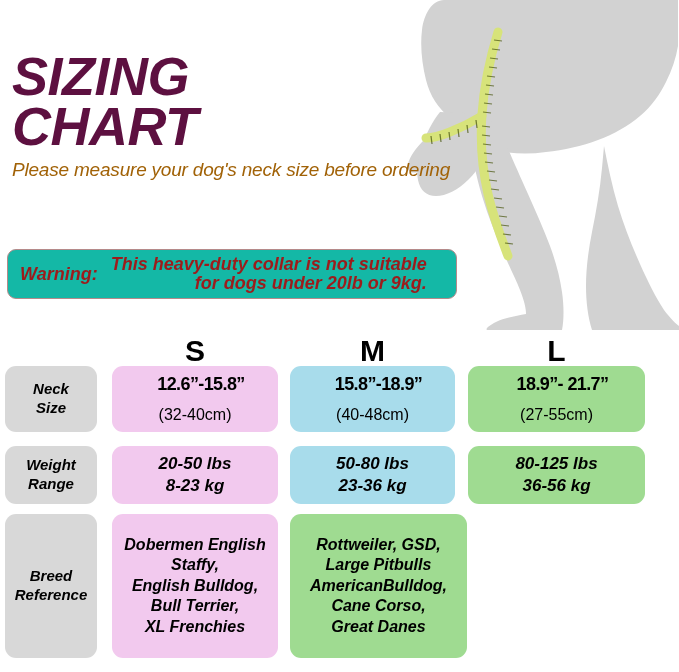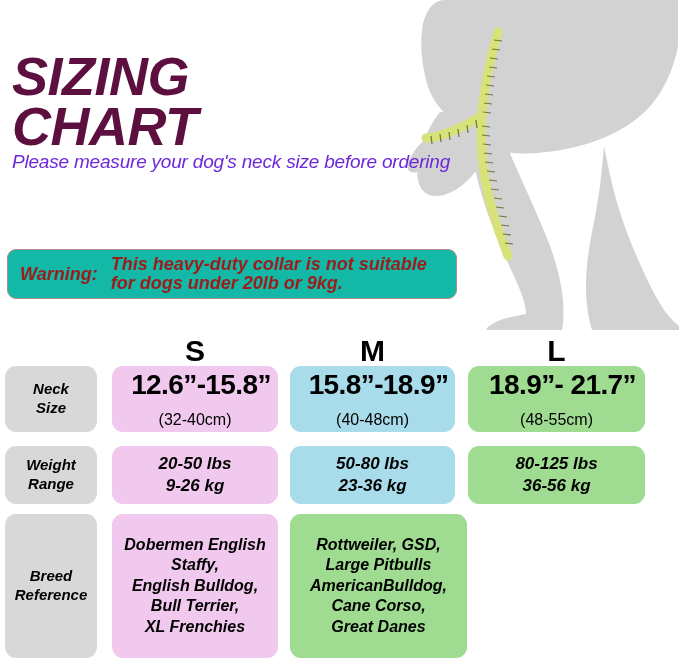--- a/index.html
+++ b/index.html
@@ -43,23 +43,24 @@
   }
   #subtitle {
     margin-top: 16px;
     font-size: 25px;
     font-weight: bold;
     font-style: italic;
     color: #111111;
     letter-spacing: -0.3px;
   }
   #instruction {
+    margin-top: 8px;
     font-size: 19px;
     font-style: italic;
-    color: #6d28d9;
+    color: #a16207;
     letter-spacing: -0.2px;
   }
 
   
   #warning-box {
     position: absolute;
     left: 7px;
     top: 249px;
     width: 450px;
     height: 50px;
@@ -80,20 +81,21 @@
     white-space: nowrap;
   }
   #warning-text {
     font-size: 18px;
     font-weight: bold;
     font-style: italic;
     color: #9c1c1c;
     padding-left: 13px;
     line-height: 1.08;
     white-space: pre-line;
+    text-align: right;
   }
 
   
   #size-table {
     position: absolute;
     left: 0;
     top: 330px;
     width: 679px;
     z-index: 2;
   }
@@ -137,21 +139,21 @@
     font-size: 30px;
     font-weight: bold;
     line-height: 1;
     text-align: center;
   }
 
   
   #neck-row { margin-top: 0px; align-items: flex-end; }
   #neck-row .cell { height: 66px; }
   .neck-inch {
-    font-size: 28px;
+    font-size: 18px;
     font-weight: bold;
     letter-spacing: -0.6px;
     line-height: 1.05;
     margin-left: 12px;
   }
   .neck-cm {
     font-size: 16px;
     line-height: 1.1;
     margin-top: 12px;
   }
@@ -272,30 +274,30 @@
     <div class="cell col-s bg-s">
       <div class="neck-inch">12.6”-15.8”</div>
       <div class="neck-cm">(32-40cm)</div>
     </div>
     <div class="cell col-m bg-m">
       <div class="neck-inch">15.8”-18.9”</div>
       <div class="neck-cm">(40-48cm)</div>
     </div>
     <div class="cell col-l bg-l">
       <div class="neck-inch">18.9”- 21.7”</div>
-      <div class="neck-cm">(48-55cm)</div>
+      <div class="neck-cm">(27-55cm)</div>
     </div>
   </div>
 
   <div id="weight-row" class="table-row">
     <div class="cell col-label label-cell">Weight
 Range</div>
     <div class="cell col-s bg-s">
       <div class="weight-text">20-50 lbs
-9-26 kg</div>
+8-23 kg</div>
     </div>
     <div class="cell col-m bg-m">
       <div class="weight-text">50-80 lbs
 23-36 kg</div>
     </div>
     <div class="cell col-l bg-l">
       <div class="weight-text">80-125 lbs
 36-56 kg</div>
     </div>
   </div>

